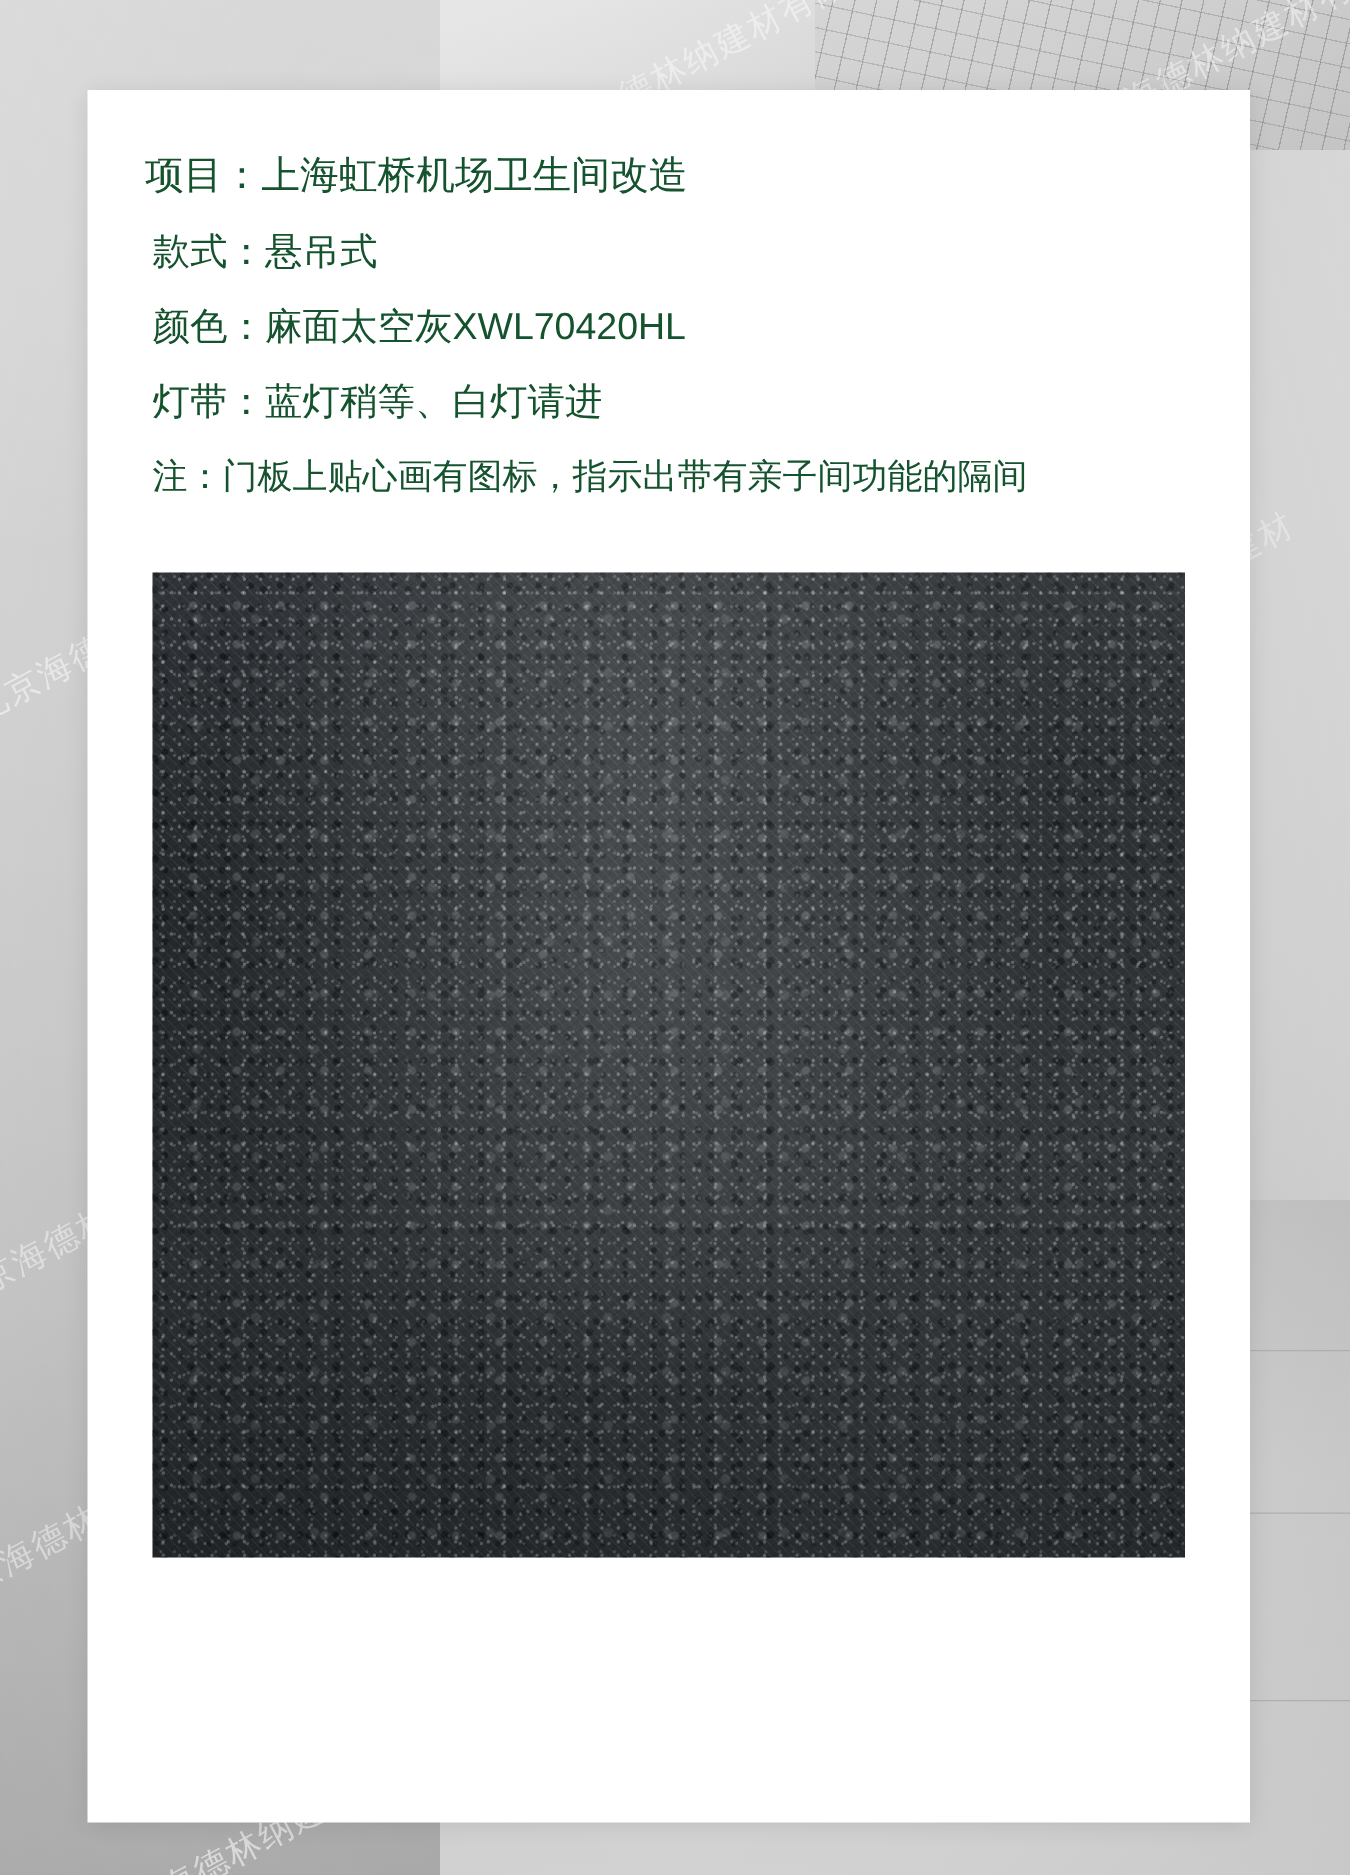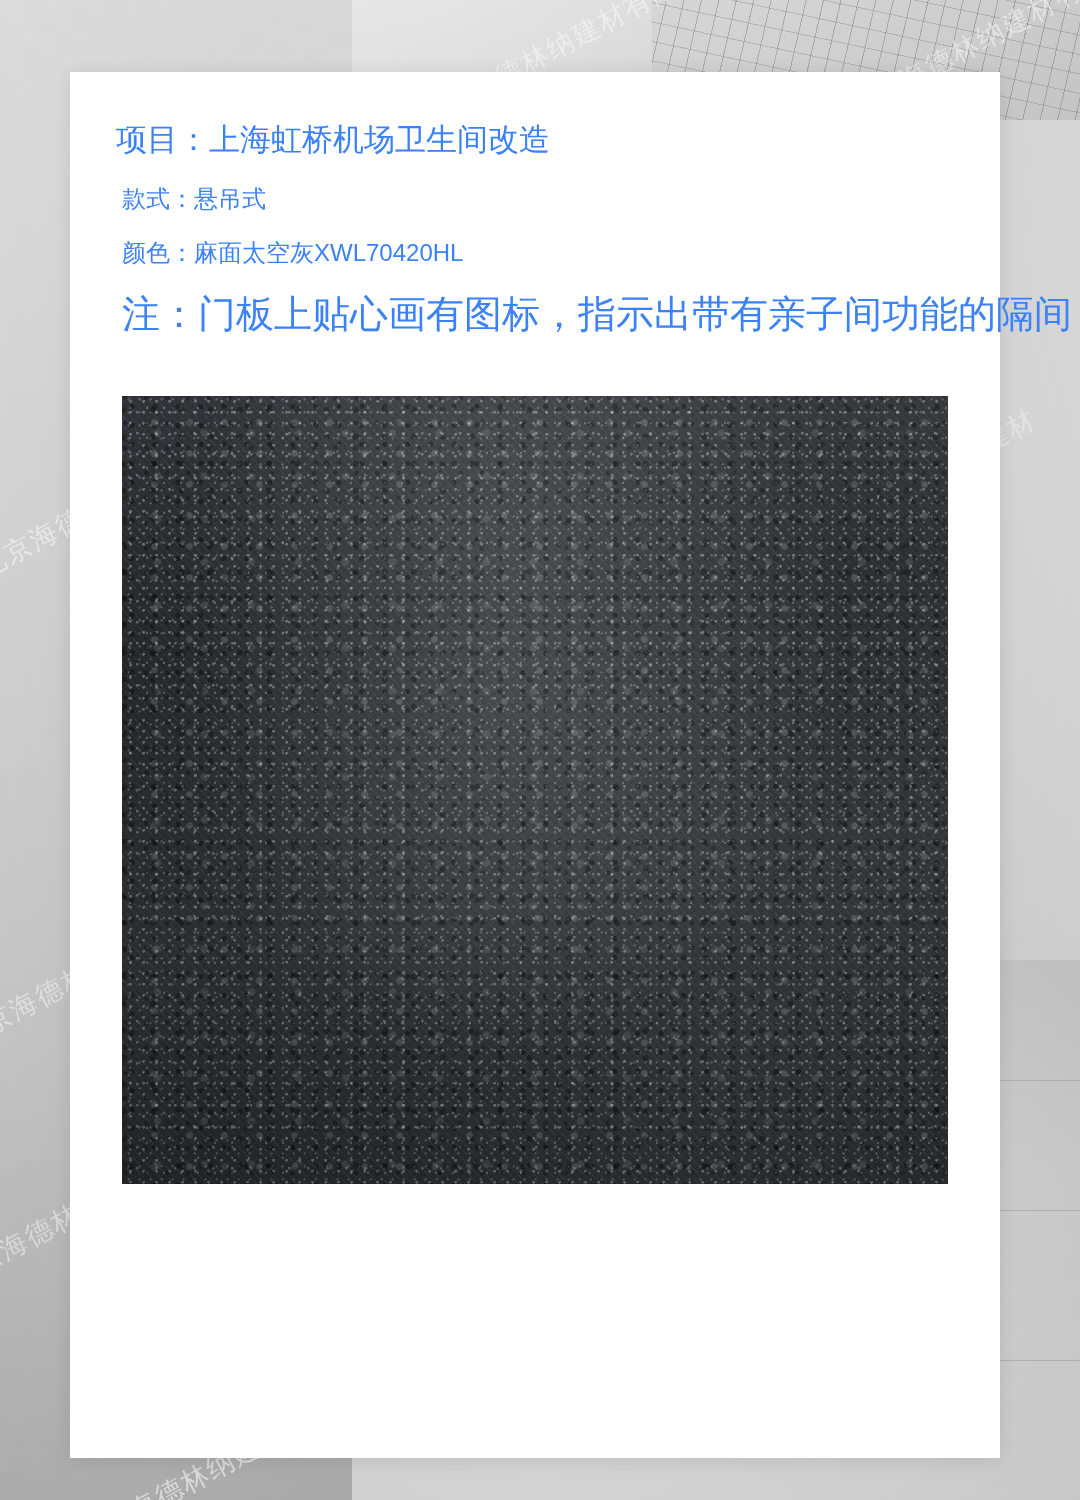--- a/index.html
+++ b/index.html
@@ -116,41 +116,41 @@
     background: #ffffff;
     box-shadow: 0 2px 18px rgba(0,0,0,.10);
   }
   .card-inner {
     padding: 52px 0 0 0;
   }
   .spec-list {
     padding: 0 46px;
   }
   .line {
-    color: #3b82f6;
+    color: #14532d;
     font-size: 31px;
     line-height: 1.0;
     margin: 0 0 27px 0;
     white-space: nowrap;
   }
   .line.title {
     font-size: 31px;
     margin-bottom: 32px;
   }
   .line.subtitle {
     font-size: 31px;
     margin-bottom: 33px;
   }
   .line.item {
-    font-size: 24px;
+    font-size: 30px;
     margin-bottom: 30px;
     padding-left: 6px;
   }
   .line.note {
-    font-size: 38px;
+    font-size: 28px;
     margin-bottom: 0;
     padding-left: 6px;
   }
 
   
   .sample-wrap {
     margin: 63px auto 0 auto;
     width: 826px;
     height: 788px;
   }
@@ -232,20 +232,21 @@
   <div class="wm w8">海德林纳建材</div>
   <div class="wm w9">海德林纳</div>
 </div>
 
 <div class="card">
   <div class="card-inner">
     <div class="spec-list">
       <p class="line title">项目：上海虹桥机场卫生间改造</p>
       <p class="line item">款式：悬吊式</p>
       <p class="line item">颜色：麻面太空灰XWL70420HL</p>
+      <p class="line item">灯带：蓝灯稍等、白灯请进</p>
       <p class="line note">注：门板上贴心画有图标，指示出带有亲子间功能的隔间</p>
     </div>
 
     <div class="sample-wrap">
       <div class="sample" aria-label="麻面太空灰金属板样品">
         <div class="grain g1"></div>
         <div class="grain g2"></div>
         <div class="grain g3"></div>
         <div class="grain g4"></div>
         <div class="sample-sheen"></div>

